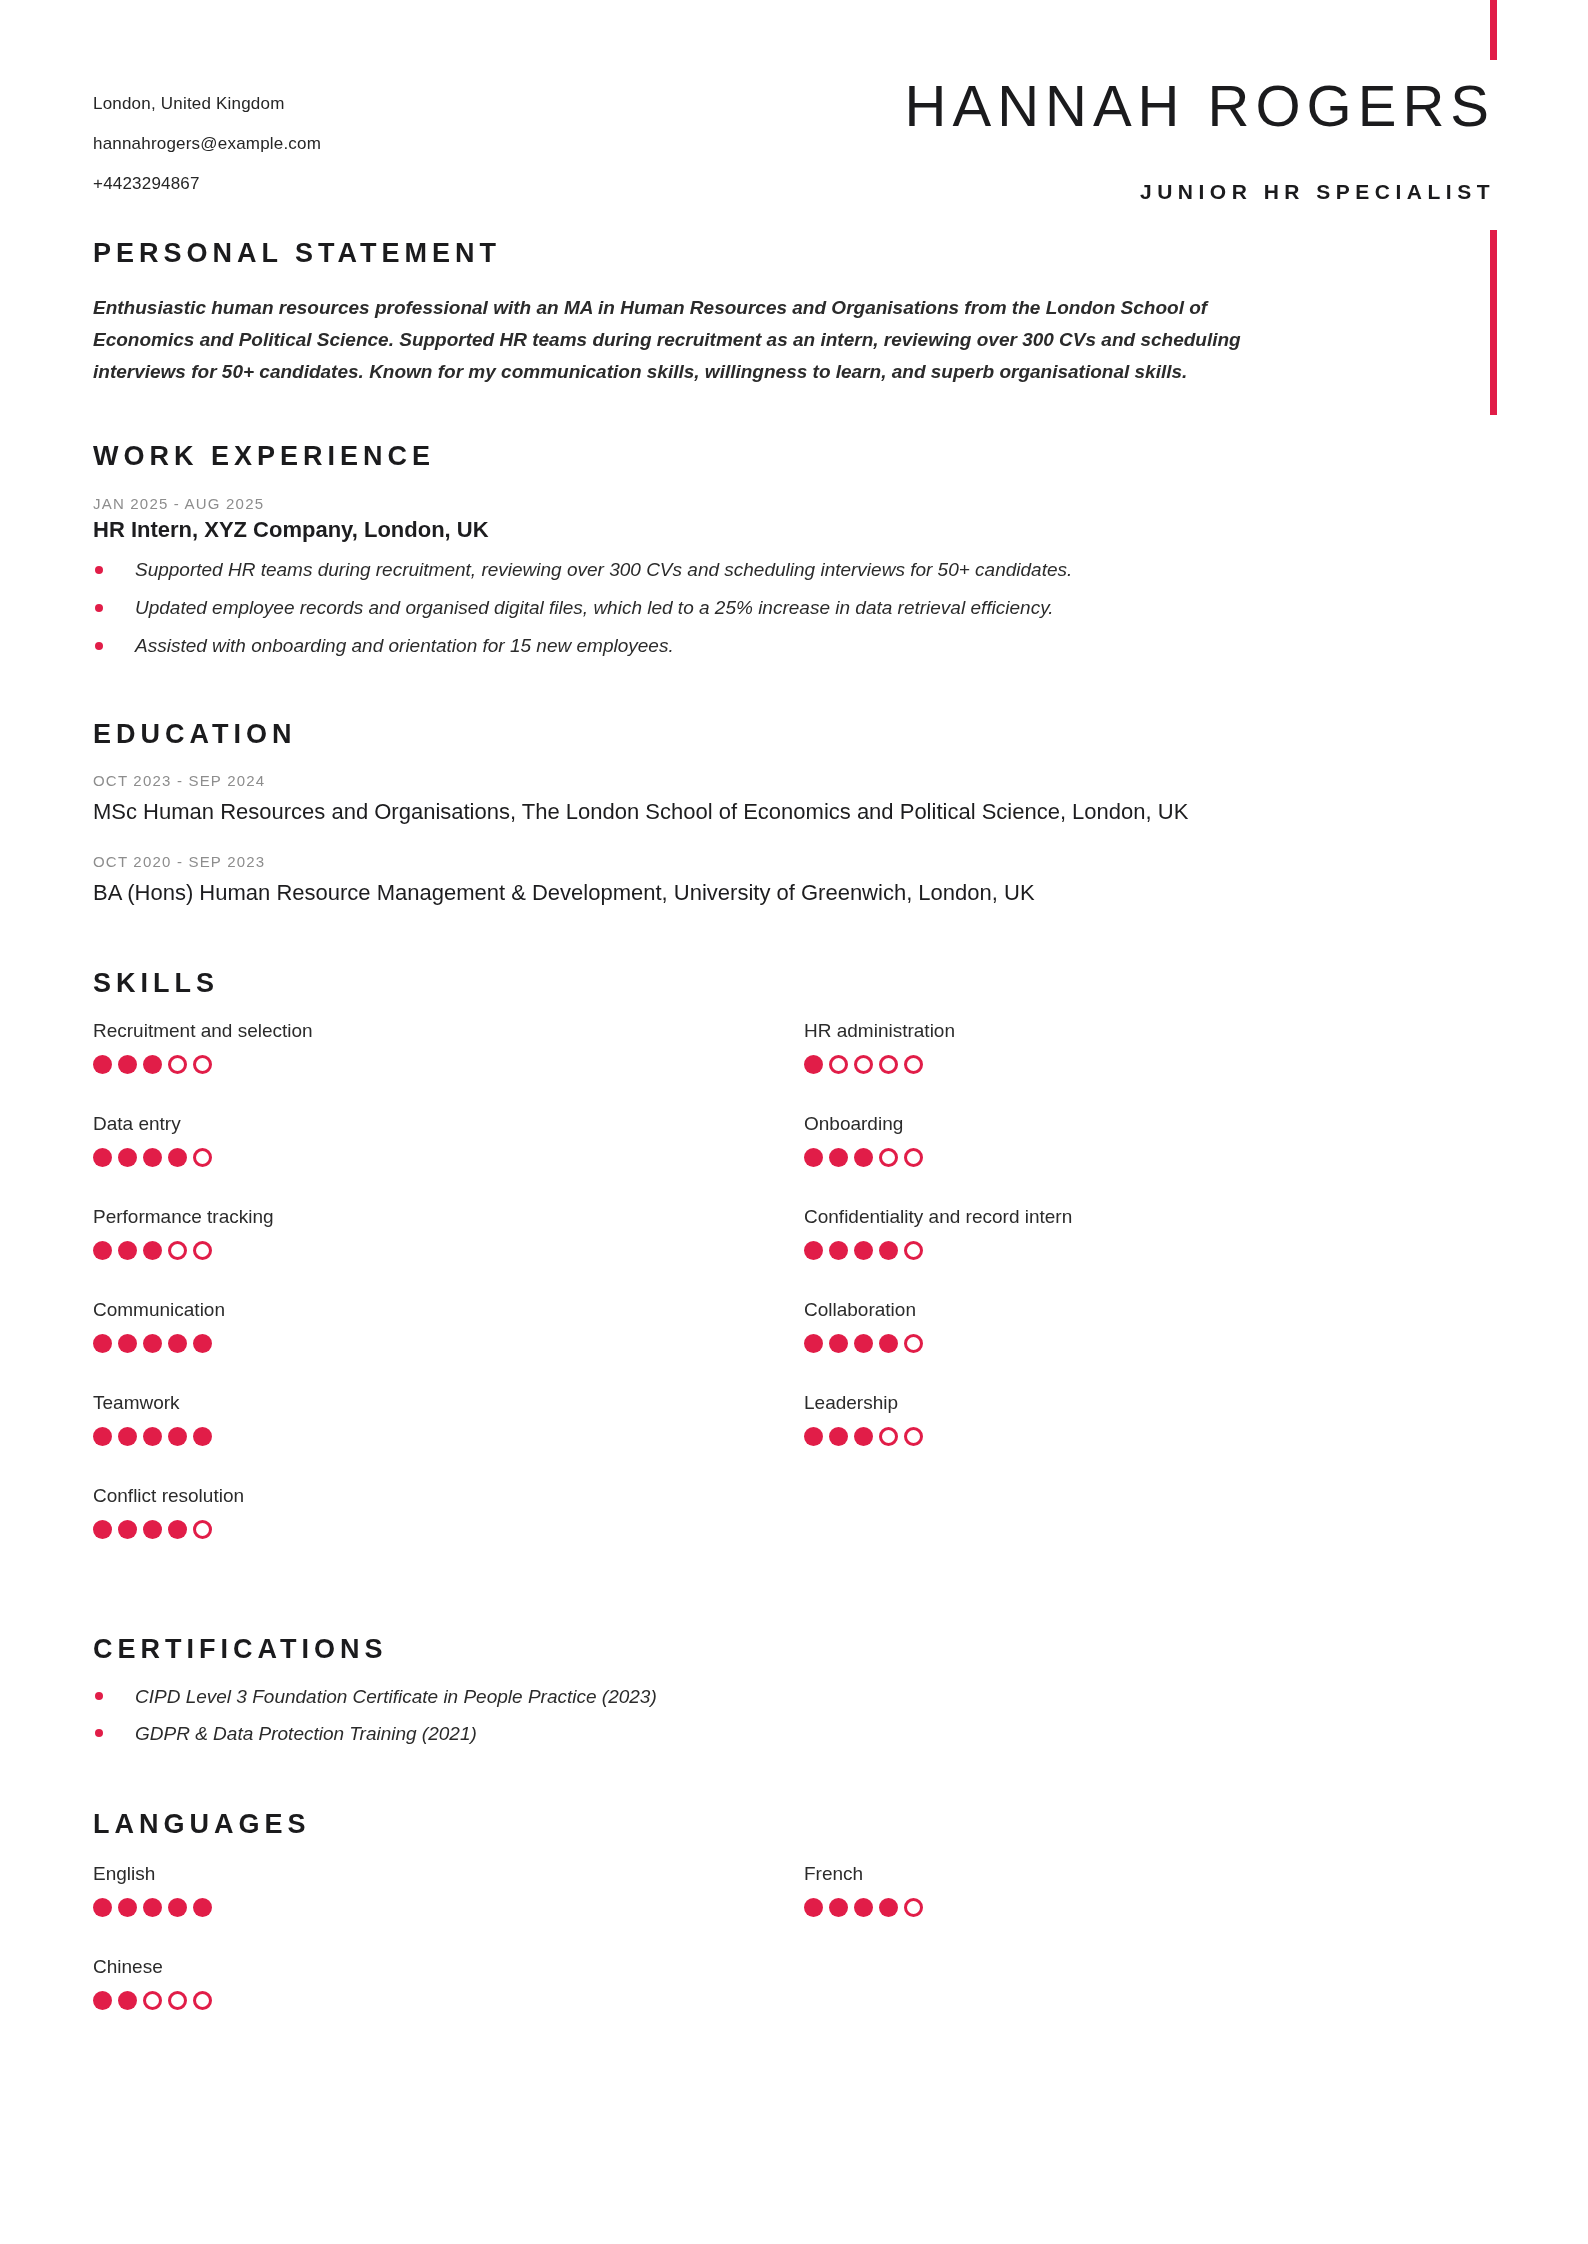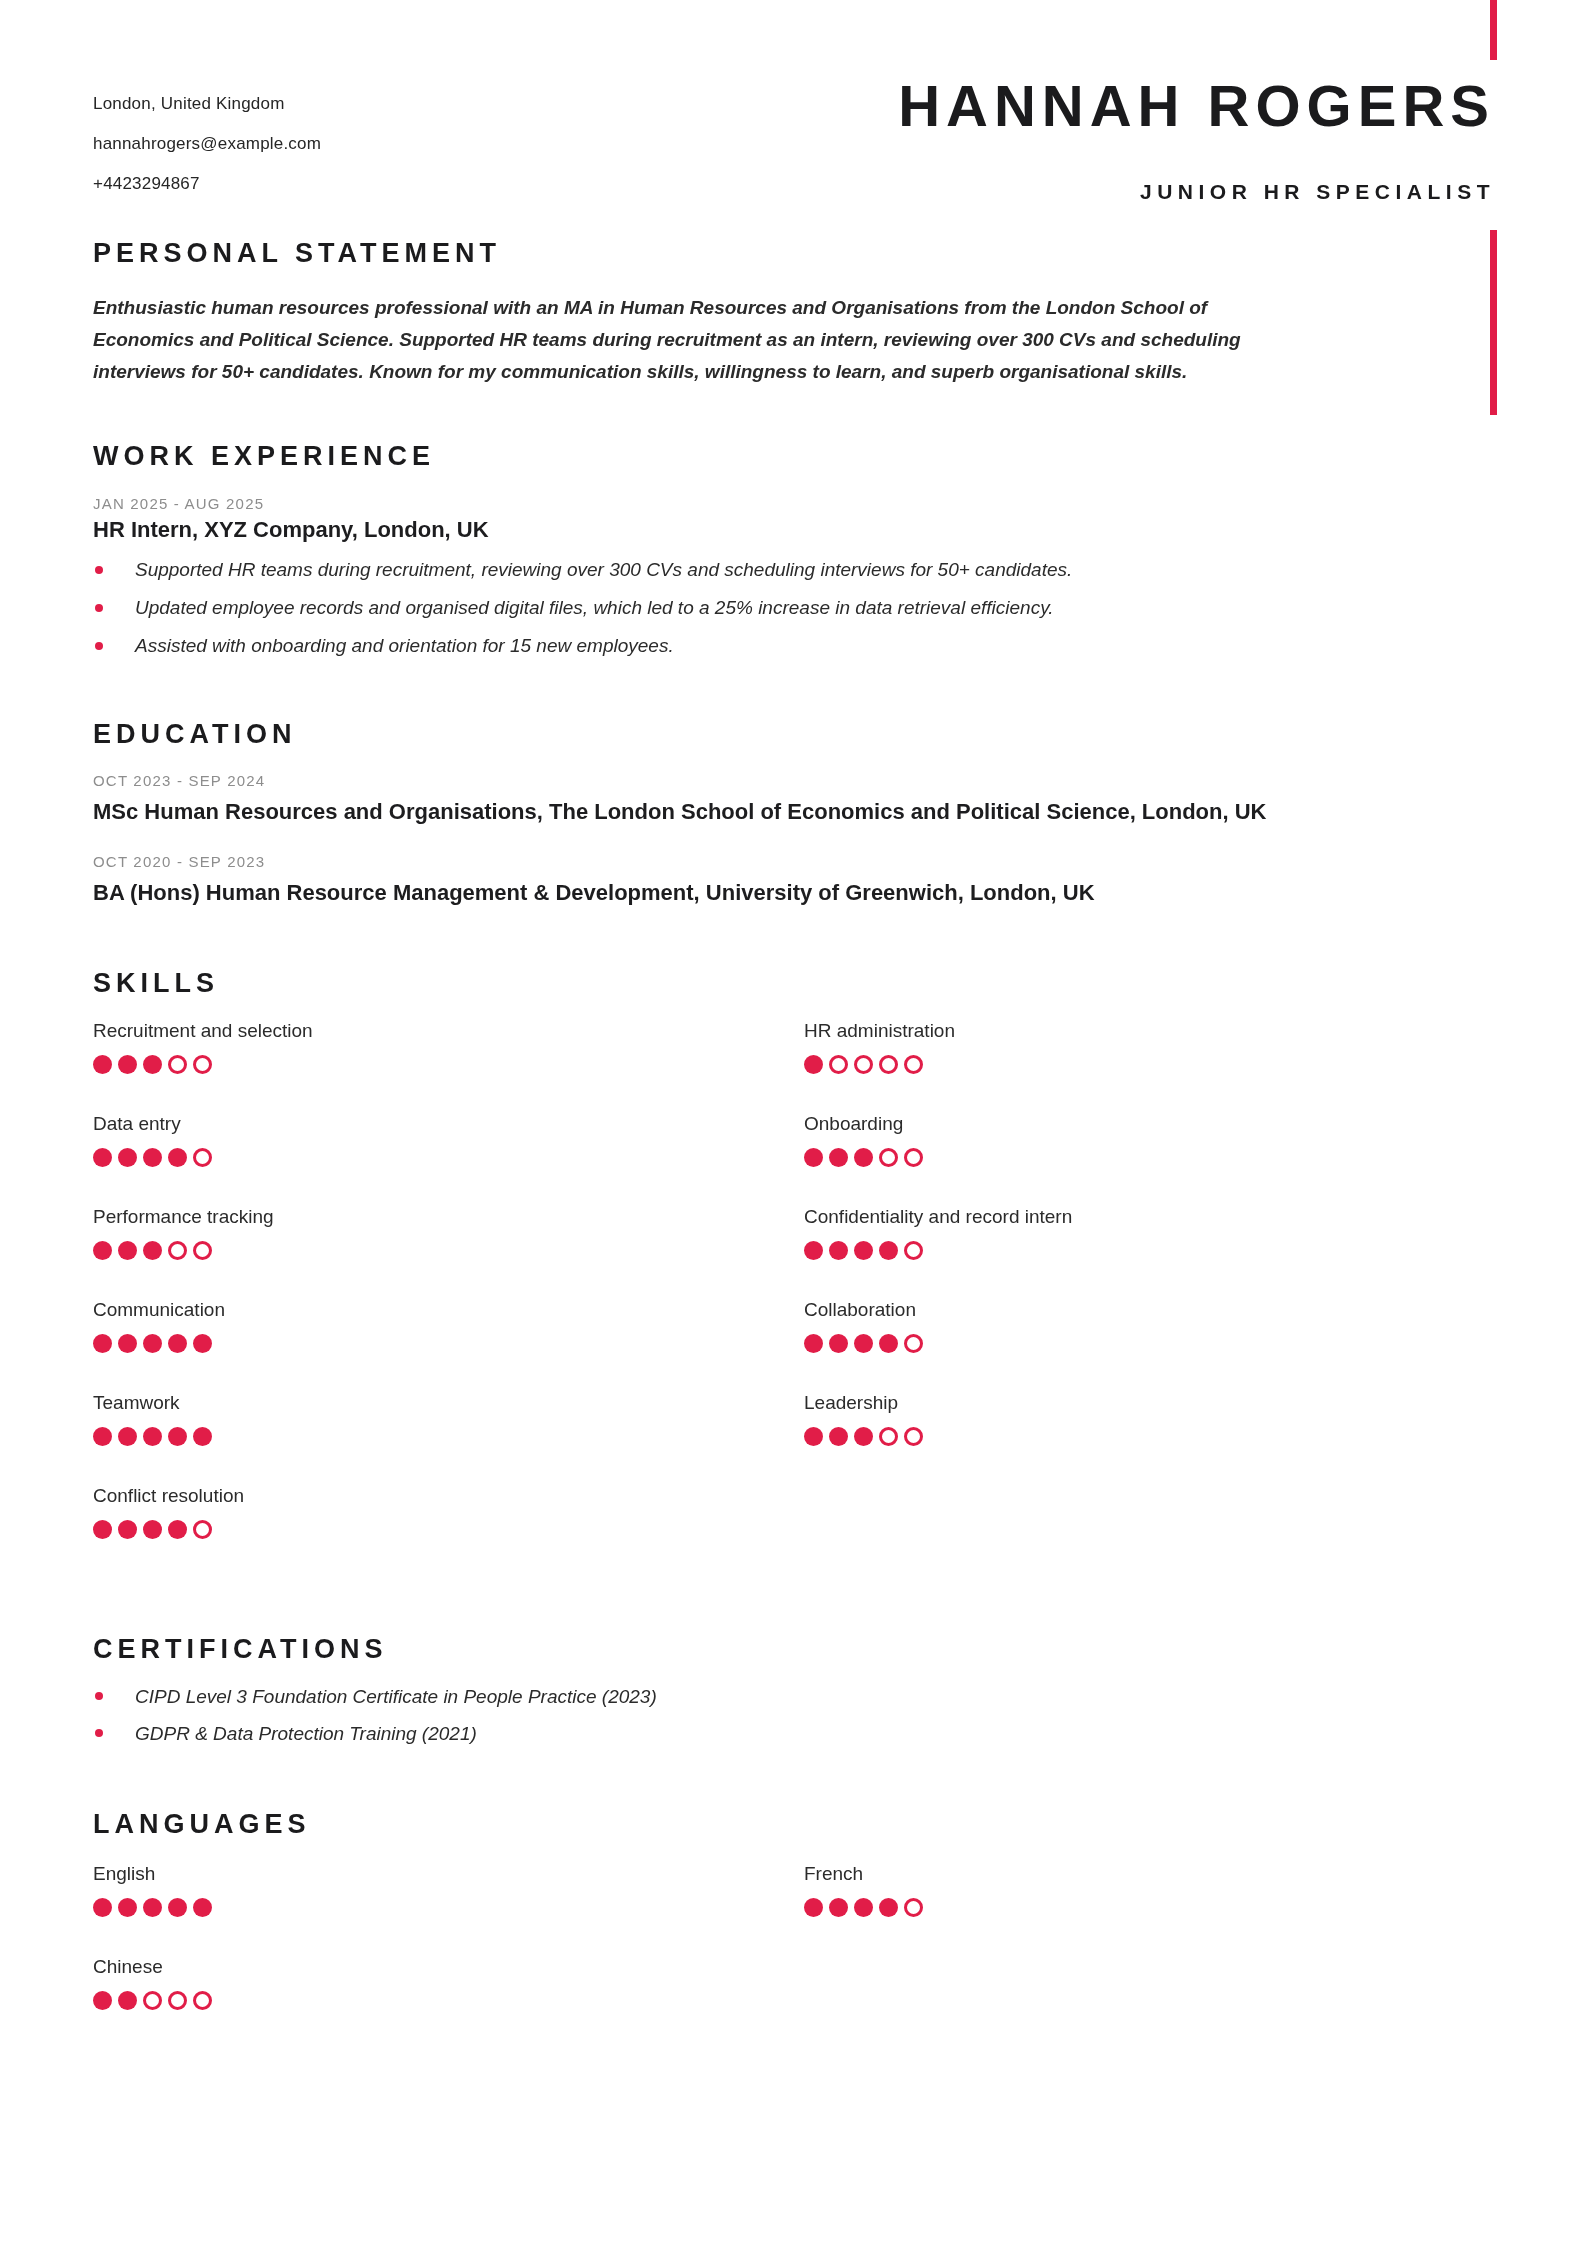--- a/index.html
+++ b/index.html
@@ -12,21 +12,21 @@
   }
   .accent-bar { position:absolute; left:1490px; width:7px; background:var(--accent); }
   .accent-bar.seg1 { top:0; height:60px; }
   .accent-bar.seg2 { top:230px; height:185px; }
 
   
   .header { display:flex; justify-content:space-between; align-items:flex-end; }
   .contact { margin-top:84px; }
   .contact-line { font-size:17px; line-height:40px; color:#262626; letter-spacing:0.2px; }
   .identity { text-align:right; flex:1; }
-  .name { margin-top:70px; font-size:58px; font-weight:700; letter-spacing:6px;
+  .name { margin-top:70px; font-size:58px; font-weight:400; letter-spacing:6px;
           line-height:1.12; color:var(--ink); white-space:nowrap; }
   .job-title { margin-top:40px; font-size:21px; font-weight:700; letter-spacing:5.5px;
                color:var(--ink); line-height:25px; }
 
   
   .section-heading { font-size:27px; font-weight:700; letter-spacing:5px;
                      color:var(--ink); line-height:31px; }
   .h-personal { margin-top:34px; }
   .statement { margin-top:23px; max-width:1180px; font-size:19px; line-height:32px;
                font-style:italic; color:var(--body);font-weight:bold; }
@@ -39,21 +39,21 @@
 
   ul.bullets { list-style:none; margin-top:7px; }
   ul.bullets li { position:relative; padding-left:42px; font-size:19px; font-style:italic;
                   line-height:38px; color:var(--body); }
   .bullet-dot { position:absolute; left:2px; top:15px; width:8px; height:8px;
                 border-radius:50%; background:var(--accent); display:inline-block; }
 
   .h-edu { margin-top:54px; }
   .d-edu1 { margin-top:21px; }
   .d-edu2 { margin-top:20px; }
-  .edu-degree { margin-top:1px; max-width:1270px; font-size:22px; font-weight:700;
+  .edu-degree { margin-top:1px; max-width:1270px; font-size:22px; font-weight:400;
                 color:#1d1d1f; line-height:40px; }
 
   .h-skills { margin-top:55px; }
   .two-col { display:grid; grid-template-columns:711px 1fr; margin-top:20px; }
   .rated-item { margin-bottom:38px; }
   .rated-name { font-size:19px; line-height:24px; color:var(--body); }
   .dots { display:flex; gap:6px; margin-top:12px; height:19px; }
   .dot { width:19px; height:19px; border-radius:50%; }
   .dot.filled { background:var(--accent); }
   .dot.empty { border:3px solid var(--accent); background:#ffffff; }

